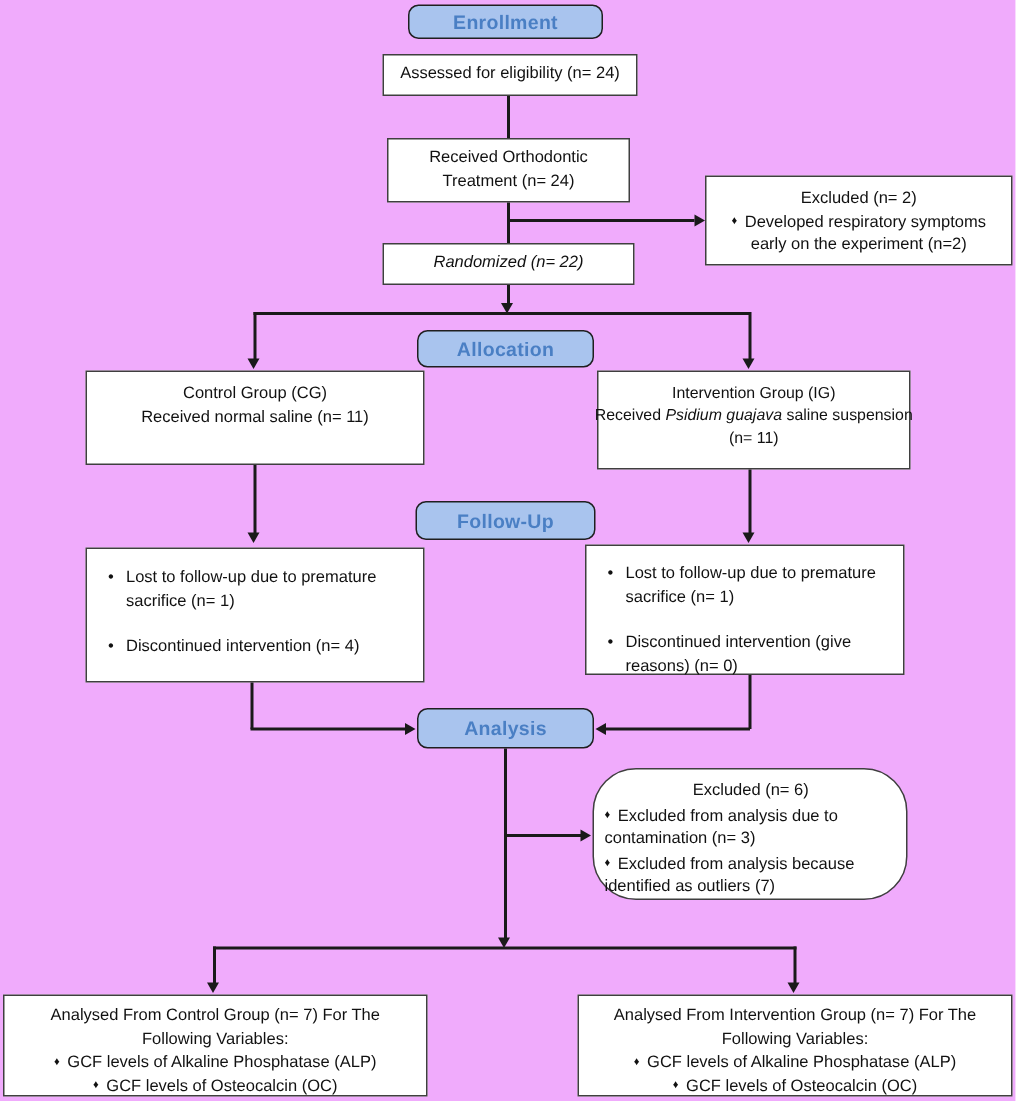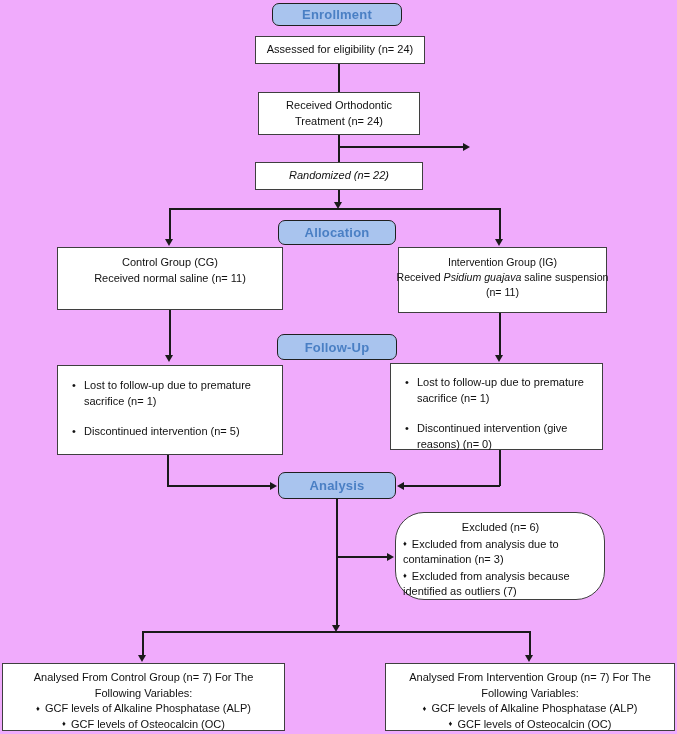--- a/index.html
+++ b/index.html
@@ -55,40 +55,44 @@
 
   <div class="box ctr vctr" style="left:255px; top:36px; width:170px; height:28px;">
     <div>Assessed for eligibility (n= 24)</div>
   </div>
 
   <div class="box ctr vctr" style="left:258px; top:92px; width:162px; height:43px;">
     <div>Received Orthodontic</div>
     <div>Treatment (n= 24)</div>
   </div>
 
+  <div class="box ctr" style="left:470px; top:117px; width:205px; height:60px; padding-top:7px;">
+    <div>Excluded (n= 2)</div>
+    <p class="dia" style="width:196px; text-align:center;">Developed respiratory symptoms early on the experiment (n=2)</p>
+  </div>
 
   <div class="box ctr vctr" style="left:255px; top:162px; width:168px; height:28px;font-style:italic;">
     <div>Randomized (n= 22)</div>
   </div>
 
   <div class="box ctr" style="left:57px; top:247px; width:226px; height:63px; padding-top:7px;">
     <div>Control Group (CG)</div>
     <div>Received normal saline (n= 11)</div>
   </div>
 
   <div class="box ctr" style="left:398px; top:247px; width:209px; height:66px; padding-top:7px; font-size:10.6px;">
     <div>Intervention Group (IG)</div>
     <div class="nowrap"><span>Received </span><em>Psidium guajava</em><span> saline suspension</span></div>
     <div>(n= 11)</div>
   </div>
 
   <div class="box" style="left:57px; top:365px; width:226px; height:90px; padding:12px 10px 0 12px;">
     <ul class="blist">
       <li>Lost to follow-up due to premature sacrifice (n= 1)</li>
-      <li>Discontinued intervention (n= 5)</li>
+      <li>Discontinued intervention (n= 4)</li>
     </ul>
   </div>
 
   <div class="box" style="left:390px; top:363px; width:213px; height:87px; padding:11px 8px 0 12px;">
     <ul class="blist">
       <li>Lost to follow-up due to premature sacrifice (n= 1)</li>
       <li>Discontinued intervention (give reasons) (n= 0)</li>
     </ul>
   </div>
 

